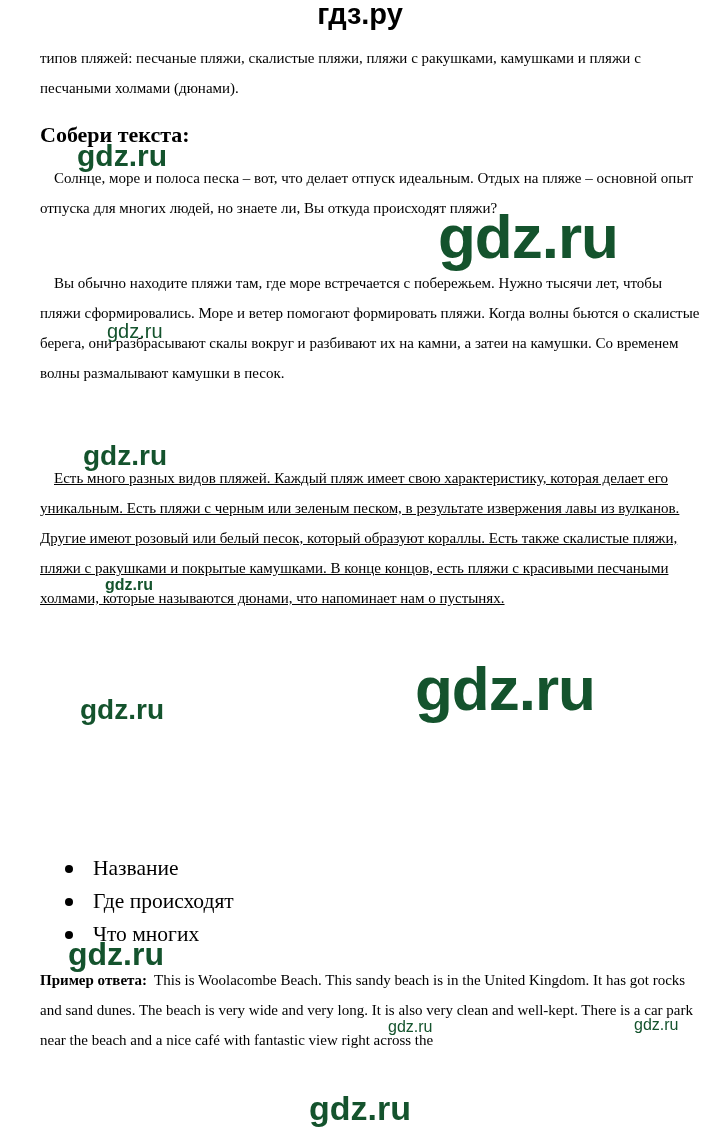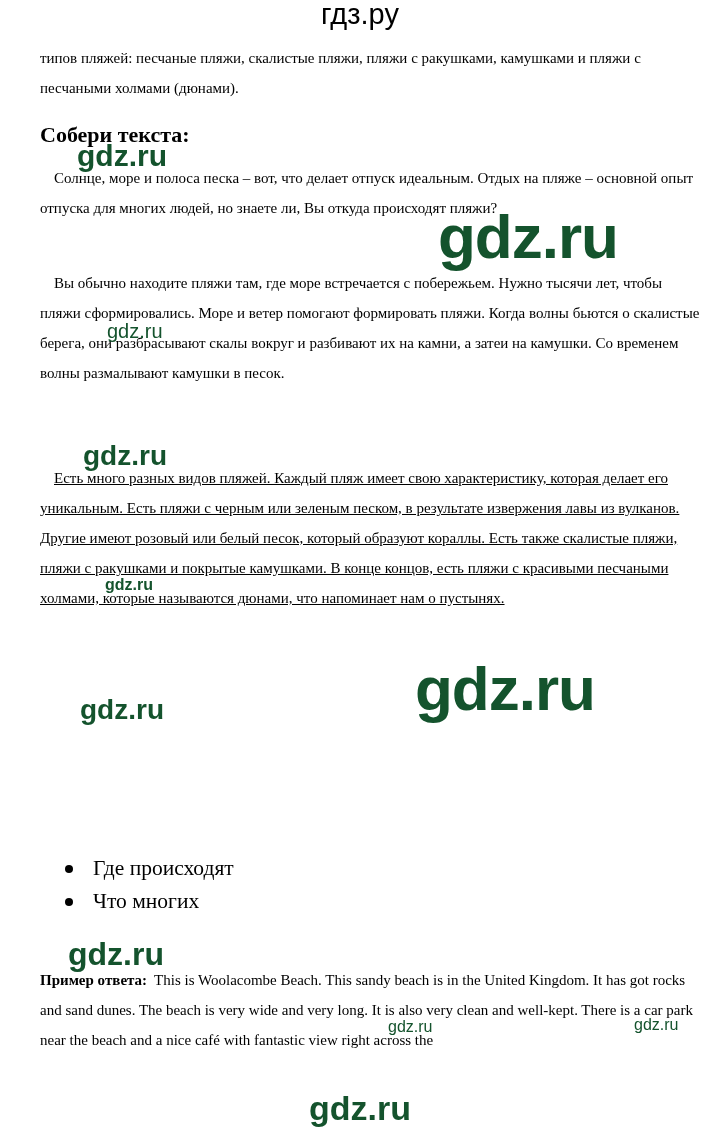--- a/index.html
+++ b/index.html
@@ -17,21 +17,21 @@
     left:40px;width:662px;
     font-size:15px;line-height:30px;
     text-align:left;
     white-space:normal;
   }
   .indent{text-indent:14px;}
   .site-header{
     position:absolute;top:0;left:0;right:0;
     text-align:center;
     font-family:"Liberation Sans", sans-serif;
-    font-weight:normal;font-size:29px;line-height:29px;
+    font-weight:bold;font-size:29px;line-height:29px;
   }
   .heading{
     position:absolute;left:40px;top:120px;
     font-size:22px;line-height:30px;font-weight:bold;
   }
   .lead{font-weight:bold;margin-right:7px;}
   
   .bullets{
     position:absolute;left:40px;top:852px;width:620px;
     margin:0;padding:0;list-style:none;
@@ -93,20 +93,21 @@
   <div class="heading">Собери текста:</div>
 
   <div class="textblock p2 indent">Солнце, море и полоса песка – вот, что делает отпуск идеальным. Отдых на пляже – основной опыт отпуска для многих людей, но знаете ли, Вы откуда происходят пляжи?</div>
 
   <div class="textblock p3 indent">Вы обычно находите пляжи там, где море встречается с побережьем. Нужно тысячи лет, чтобы пляжи сформировались. Море и ветер помогают формировать пляжи. Когда волны бьются о скалистые берега, они разбрасывают скалы вокруг и разбивают их на камни, а затеи на камушки. Со временем волны размалывают камушки в песок.</div>
 
   <div class="textblock p4 indent">Есть много разных видов пляжей. Каждый пляж имеет свою характеристику, которая делает его уникальным. Есть пляжи с черным или зеленым песком, в результате извержения лавы из вулканов. Другие имеют розовый или белый песок, который образуют кораллы. Есть также скалистые пляжи, пляжи с ракушками и покрытые камушками. В конце концов, есть пляжи с красивыми песчаными холмами, которые называются дюнами, что напоминает нам о пустынях.</div>
 
 
   <ul class="bullets">
+    <li><span class="dot"></span><span>Название</span></li>
     <li><span class="dot"></span><span>Где происходят</span></li>
     <li><span class="dot"></span><span>Что многих</span></li>
   </ul>
 
   <div class="textblock p6"><span class="lead">Пример ответа:</span><span>This is Woolacombe Beach. This sandy beach is in the United Kingdom. It has got rocks and sand dunes. The beach is very wide and very long. It is also very clean and well-kept. There is a car park near the beach and a nice café with fantastic view right across the</span></div>
 
   <div class="wm wm-a">gdz.ru</div>
   <div class="wm wm-big wm-big1">gdz.ru</div>
   <div class="wm wm-b">gdz.ru</div>
   <div class="wm wm-c">gdz.ru</div>

